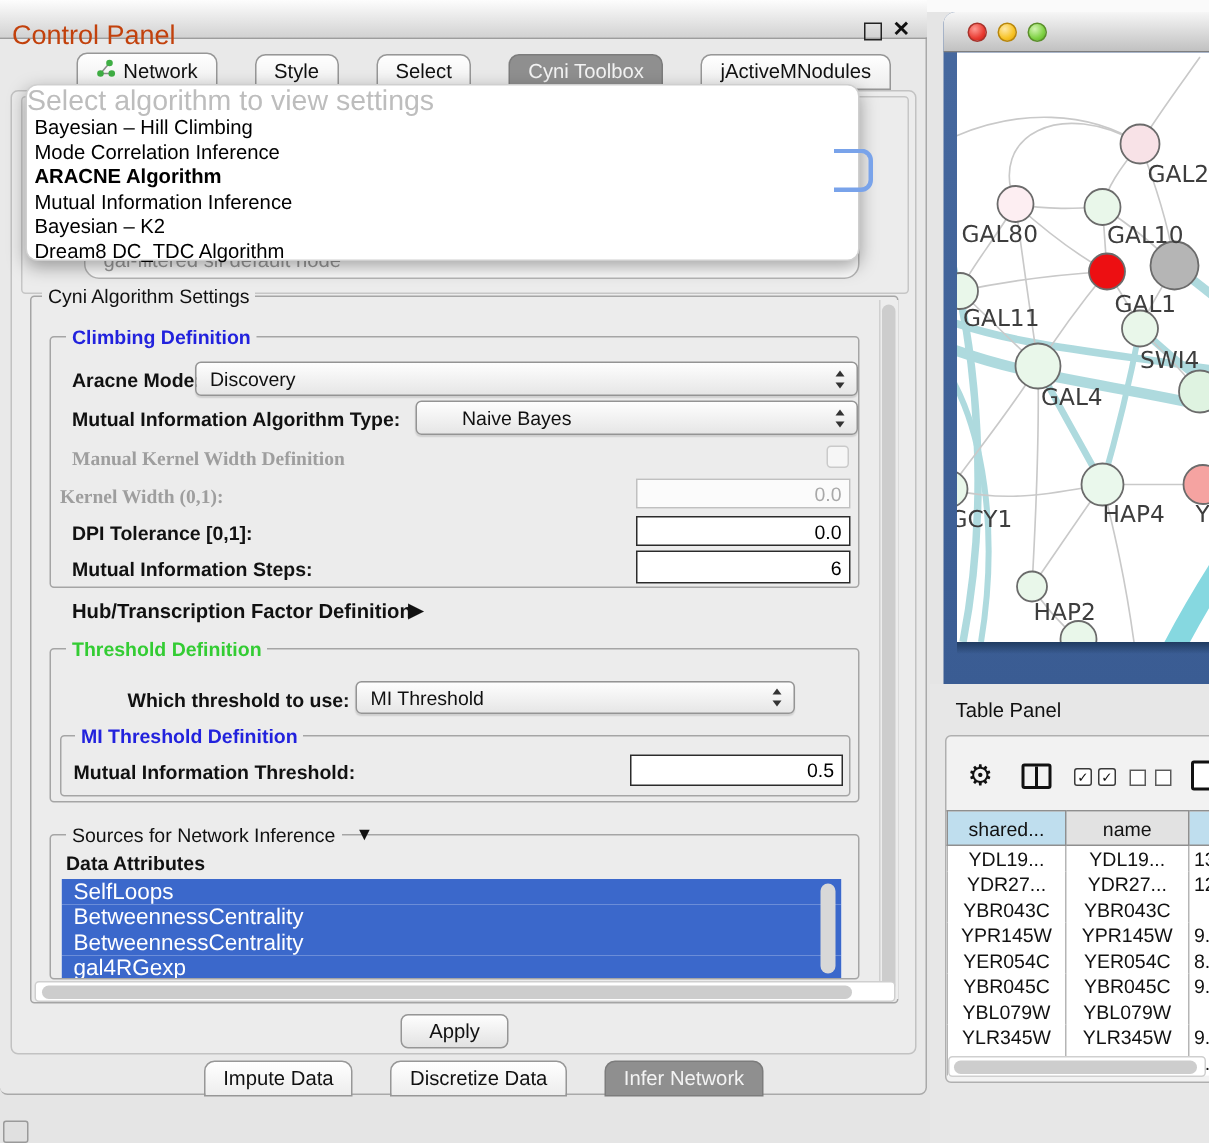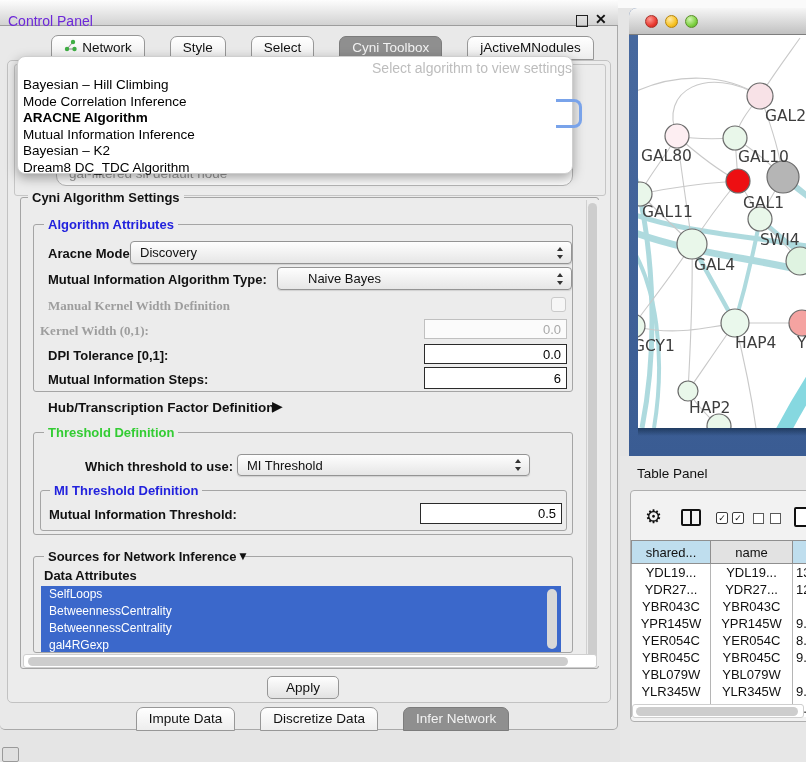--- a/index.html
+++ b/index.html
@@ -2,56 +2,56 @@
 <html><head>
 <meta charset="utf-8">
 <style>
   html,body{margin:0;padding:0;}
   body{font-family:"Liberation Sans",sans-serif;}
   .page{position:relative;width:806px;height:762px;background:#e5e5e5;overflow:hidden;}
   .abs{position:absolute;}
   
   .cp-outer{left:0;top:8;width:618px;height:730px;background:#e9e9e9;border:1px solid #a9a9a9;border-left:none;border-radius:0 5px 5px 5px;box-sizing:border-box;}
   .cp-header{left:0;top:8;width:618px;height:26px;background:linear-gradient(#fdfdfd,#d2d2d2);border-bottom:1px solid #9d9d9d;box-sizing:border-box;}
-  .cp-title{left:8px;top:13px;font-size:14px;color:#6d28d9;}
+  .cp-title{left:8px;top:13px;font-size:18px;color:#c2410c;}
   .float-btn{left:576px;top:15px;width:10px;height:10px;border:1.6px solid #222;background:transparent;}
   .close-btn{left:595px;top:11px;font-size:14px;font-weight:bold;color:#111;}
   .cp-tabs{left:0;top:37px;width:618px;height:23px;display:flex;justify-content:center;align-items:flex-end;z-index:3;}
   .tab{border:1px solid #979797;background:linear-gradient(#ffffff,#ededed);padding:3px 12px 4px 12px;font-size:13.5px;color:#111;border-radius:7px 7px 0 0;margin-right:-1px;display:flex;align-items:flex-end;gap:5px;margin-left:26px;}
   .tab.sel{background:#8f8f8f;color:#f3f3f3;border-color:#7c7c7c;}
   .cp-body{left:7px;top:60px;width:604px;height:643px;background:#ececec;border:1px solid #c2c2c2;border-radius:5px;box-sizing:border-box;}
   
   .popup{left:17px;top:56px;width:556px;height:118px;background:#fff;border:1px solid #cfcfcf;border-radius:8px;box-shadow:0 4px 12px rgba(0,0,0,.35);z-index:30;box-sizing:border-box;padding-top:2px;}
-  .popup .prompt{display:block;text-align:right;color:#bdbdbd;font-size:14px;height:18px;line-height:18px;}
+  .popup .prompt{display:block;text-align:left;color:#bdbdbd;font-size:19px;height:18px;line-height:18px;}
   .popup .item{height:16.5px;line-height:16.5px;font-size:13.5px;color:#000;padding-left:5px;white-space:nowrap;}
   .popup .item.bold{font-weight:bold;}
   .blue-frag{left:556px;top:99px;width:26px;height:29px;border:3px solid #79a3ea;border-left:none;border-radius:0 8px 8px 0;z-index:31;box-sizing:border-box;}
   .bg-grp{left:14px;top:64px;width:592px;height:132px;border:1px solid #c6c6c6;border-radius:3px;z-index:1;box-sizing:border-box;}
   .bg-combo{left:56px;top:158px;width:517px;height:28px;background:#fcfcfc;border:1.5px solid #b5b5b5;border-radius:10px;z-index:5;box-sizing:border-box;}
   .bg-combo span{position:absolute;left:12px;top:7px;font-size:13.5px;color:#9a9a9a;}
   
   .grp{border:1px solid #a5a5a5;border-radius:3px;box-sizing:border-box;}
-  .gtitle{position:absolute;background:#ececec;padding:0 4px;font-size:13px;white-space:nowrap;z-index:2;font-weight:bold;}
+  .gtitle{position:absolute;background:#ececec;padding:0 4px;font-size:13px;white-space:nowrap;z-index:2;}
   .t-blue{color:#2222dd;font-weight:bold;}
   .t-green{color:#33cc33;font-weight:bold;}
   .t-black{color:#111;}
   .lbl{font-size:13px;font-weight:bold;color:#111;white-space:nowrap;}
   .dlbl{color:#9e9e9e;font-family:Liberation Serif, serif;}
   .combo{background:linear-gradient(#fefefe,#e6e6e6);border:1px solid #949494;border-radius:4px;box-sizing:border-box;display:flex;align-items:center;padding-left:9px;font-size:13px;color:#111;box-shadow:0 1px 1px rgba(0,0,0,.12);}
   .spin{position:absolute;right:7px;top:50%;margin-top:-6px;width:7px;height:12px;}
   .spin i{position:absolute;left:0;width:0;height:0;border-left:3.5px solid transparent;border-right:3.5px solid transparent;}
   .spin .up{top:0;border-bottom:4.5px solid #333;}
   .spin .dn{bottom:0;border-top:4.5px solid #333;}
   .tfield{background:#fff;border:1.5px solid #2b2b2b;box-sizing:border-box;display:flex;align-items:center;justify-content:flex-end;padding-right:5px;font-size:13px;color:#000;}
   .dfield{background:#fbfbfb;border:1px solid #c0c0c0;color:#a8a8a8;}
   .chk{background:#f6f6f6;border:1.5px solid #cacaca;border-radius:3px;box-sizing:border-box;}
   .vscroll{background:#ededed;border-left:1px solid #d0d0d0;}
   .thumb{background:#cdcdcd;border-radius:5px;}
   .list{background:#ffffff;overflow:hidden;}
-  .litem{height:17px;line-height:17px;background:#3b68cb;color:#fff;font-size:12px;padding-left:8px;white-space:nowrap;}
+  .litem{height:17px;line-height:17px;background:#3b68cb;color:#fff;font-size:15px;padding-left:8px;white-space:nowrap;}
   .btn{background:linear-gradient(#fefefe,#e2e2e2);border:1px solid #969696;border-radius:5px;display:flex;align-items:center;justify-content:center;font-size:13.5px;color:#111;box-sizing:border-box;}
   
   .net-frame{left:629px;top:8px;width:177px;height:449px;background:linear-gradient(#47699f,#3a5c93);border-radius:8px 0 0 0;}
   .net-title{left:629px;top:8px;width:177px;height:27px;background:linear-gradient(#f6f6f6,#c1c1c1);border-radius:8px 0 0 0;border-bottom:1px solid #7e7e7e;box-sizing:border-box;}
   .light{position:absolute;top:7px;width:13px;height:13px;border-radius:50%;box-sizing:border-box;}
   .l-red{left:16px;background:radial-gradient(circle at 35% 30%,#ff9a93,#e93b32 60%,#c01e18);border:1px solid #a8322b;}
   .l-yel{left:36px;background:radial-gradient(circle at 35% 30%,#ffe9a8,#f7c325 60%,#d99d10);border:1px solid #b8860b;}
   .l-grn{left:56px;background:radial-gradient(circle at 35% 30%,#d2f5b2,#7ed143 60%,#55a424);border:1px solid #5a8f2a;}
   .canvas{left:638px;top:35px;width:168px;height:393px;background:#fff;overflow:hidden;}
   .nlabel{position:absolute;font-family:"DejaVu Sans",sans-serif;font-size:15.5px;color:#3d3d3d;white-space:nowrap;}
@@ -135,21 +135,21 @@
     <div class="item">Dream8 DC_TDC Algorithm</div>
   </div>
 
   <div class="abs grp" style="left:20px;top:197px;width:579px;height:472px;"></div>
   <span class="abs gtitle t-black" style="left:28px;top:190px;">Cyni Algorithm Settings</span>
   <div class="abs vscroll" style="left:586px;top:200px;width:12px;height:466px;">
     <div class="thumb" style="position:absolute;left:1px;top:3px;width:9px;height:458px;"></div>
   </div>
 
   <div class="abs grp" style="left:33px;top:224px;width:540px;height:168px;"></div>
-  <span class="abs gtitle t-blue" style="left:44px;top:217px;">Algorithm Attributes</span>
+  <span class="abs gtitle t-blue" style="left:44px;top:217px;">Climbing Definition</span>
 
   <span class="abs lbl" style="left:48px;top:246px;">Aracne Mode:</span>
   <div class="abs combo" style="left:130px;top:241px;width:442px;height:23px;">
     <span>Discovery</span>
     <span class="spin">
         <i class="up"></i>
         <i class="dn"></i>
       </span>
   </div>
 

